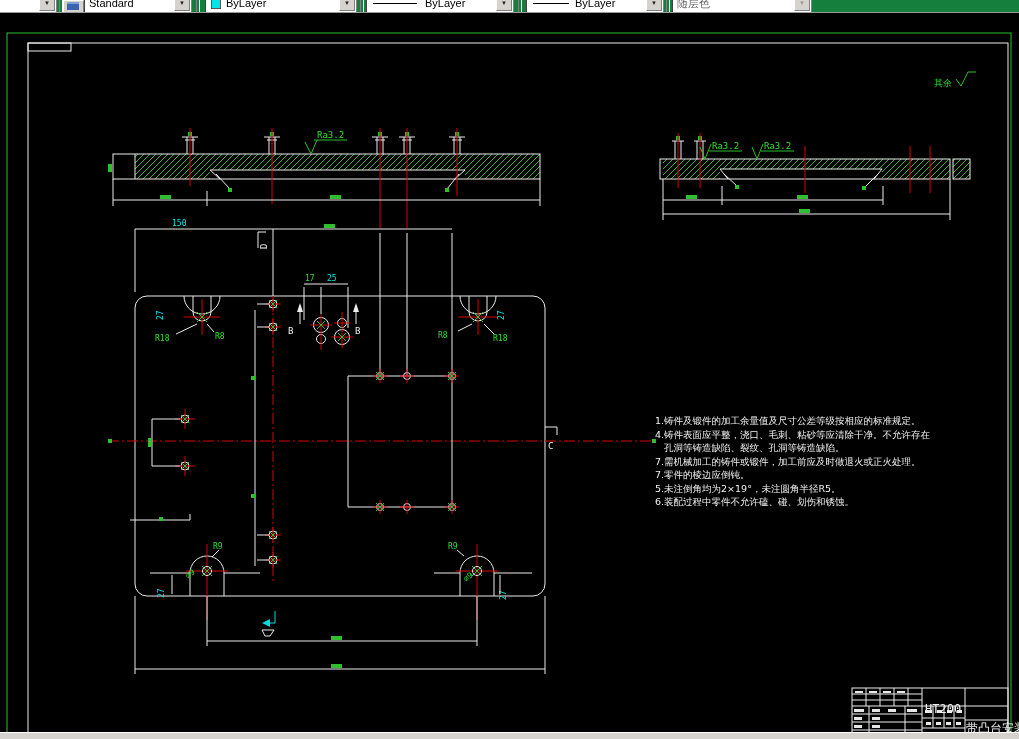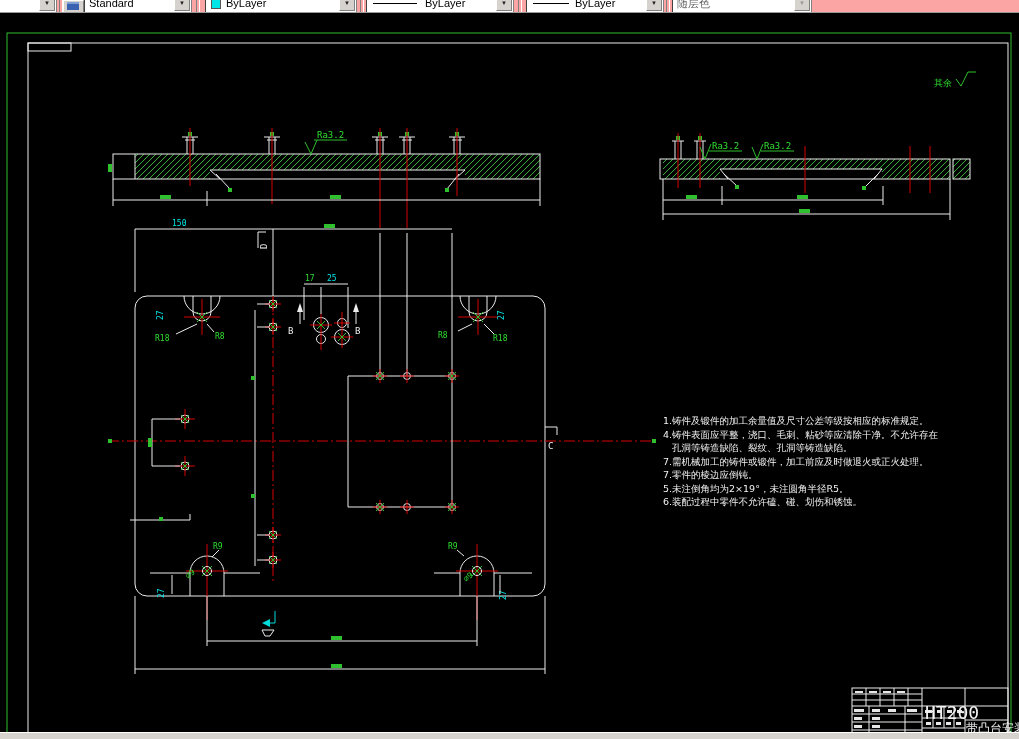--- a/index.html
+++ b/index.html
@@ -1,18 +1,18 @@
 <!DOCTYPE html>
 <html><head>
 <meta charset="utf-8">
 <style>
   html,body{margin:0;padding:0;width:1019px;height:739px;overflow:hidden;background:#000;
     font-family:"Liberation Sans",sans-serif;}
   
-  .toolbar{position:absolute;left:0;top:0;width:1019px;height:12px;background:#fca5a5;
+  .toolbar{position:absolute;left:0;top:0;width:1019px;height:12px;background:#15803d;
     overflow:hidden;border-bottom:1px solid #9a9a9a;z-index:5;}
   .combo{position:absolute;top:-6px;height:17px;background:#fff;border:1px solid #808080;
     border-top-color:#404040;border-left-color:#404040;font-size:11px;line-height:16px;
     color:#000;white-space:nowrap;}
   .combo .val{position:absolute;left:4px;top:0;}
   .combo .arrow{position:absolute;right:1px;top:1px;bottom:1px;width:14px;background:#d6d3ce;
     border:1px solid #808080;border-top-color:#fff;border-left-color:#fff;
     font-size:6px;line-height:13px;text-align:center;color:#222;}
   .sep{position:absolute;top:0;width:2px;height:12px;border-left:1px solid #808080;border-right:1px solid #fff;}
   .iconbtn{position:absolute;top:0;width:19px;height:11px;background:#d6d3ce;
@@ -34,24 +34,24 @@
   .tg{fill:#2fdf2f;font-size:8px}
   .tc{fill:#00e8e8;font-size:8px}
   .tw{fill:#f0f0f0;font-size:9px}
   .grip{fill:#2fbf2f}
   .blobg{fill:#2fbf2f}
   .blobw{fill:#e6e6e6}
   
   .techreq{position:absolute;left:655px;top:386px;width:290px;color:#f2f2f2;}
   .techreq .title{font-size:14px;font-weight:bold;text-align:center;letter-spacing:2px;
     margin-bottom:6px;font-family:"DejaVu Sans",sans-serif;}
-  .tr-line{font-size:9.5px;line-height:13.5px;white-space:nowrap;font-family:"DejaVu Sans",sans-serif;margin-left:8px;}
+  .tr-line{font-size:9.5px;line-height:13.5px;white-space:nowrap;font-family:"DejaVu Sans",sans-serif;}
   .tr-line.indent{padding-left:9px;}
   
-  .tb-material{position:absolute;left:925px;top:674px;width:40px;color:#f2f2f2;font-size:18px;
+  .tb-material{position:absolute;left:925px;top:674px;width:40px;color:#f2f2f2;font-size:12px;
     font-family:"DejaVu Sans Mono",monospace;}
   .tb-part{position:absolute;left:966px;top:692px;width:42px;color:#f2f2f2;font-size:12px;
     font-family:"DejaVu Sans",sans-serif;white-space:nowrap;}
 </style>
 </head>
 <body>
 
 <div class="toolbar">
   <div class="combo" style="left:-100px;width:155px;">
     <span class="arrow">▼</span>

